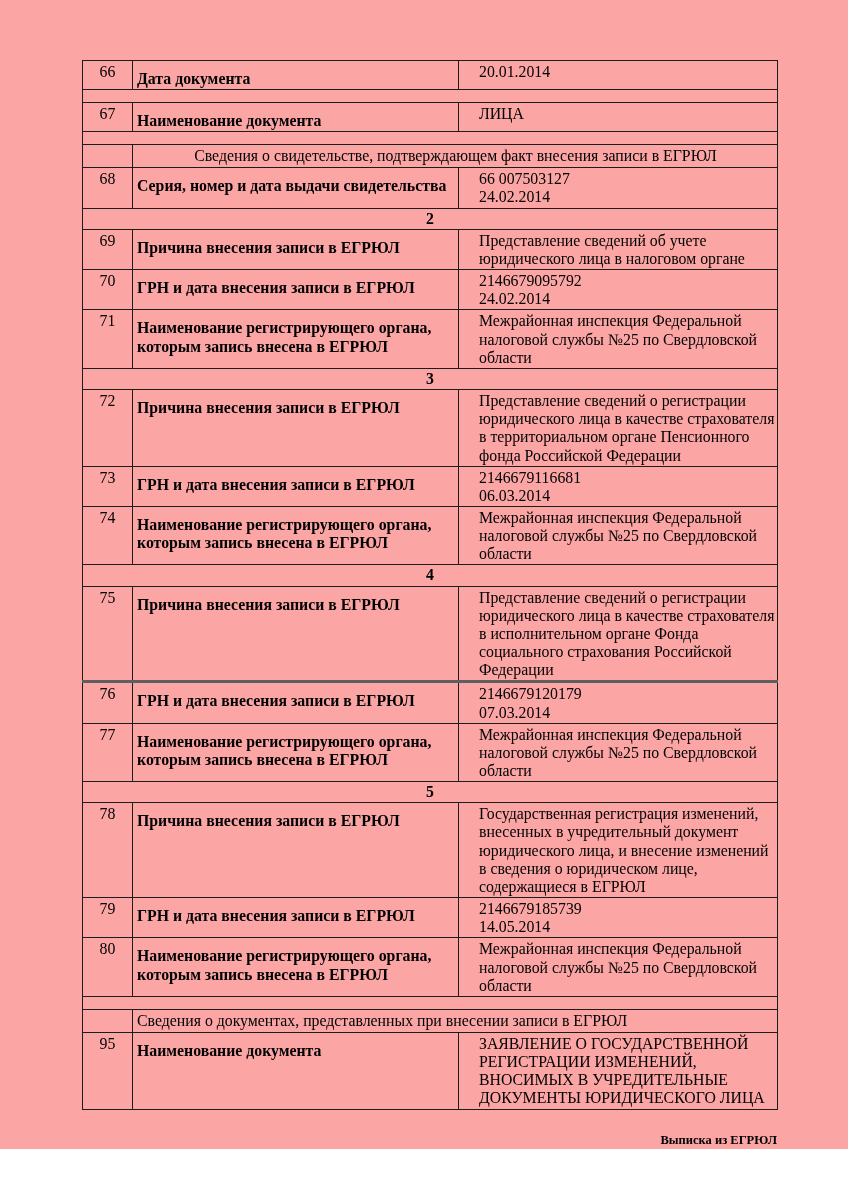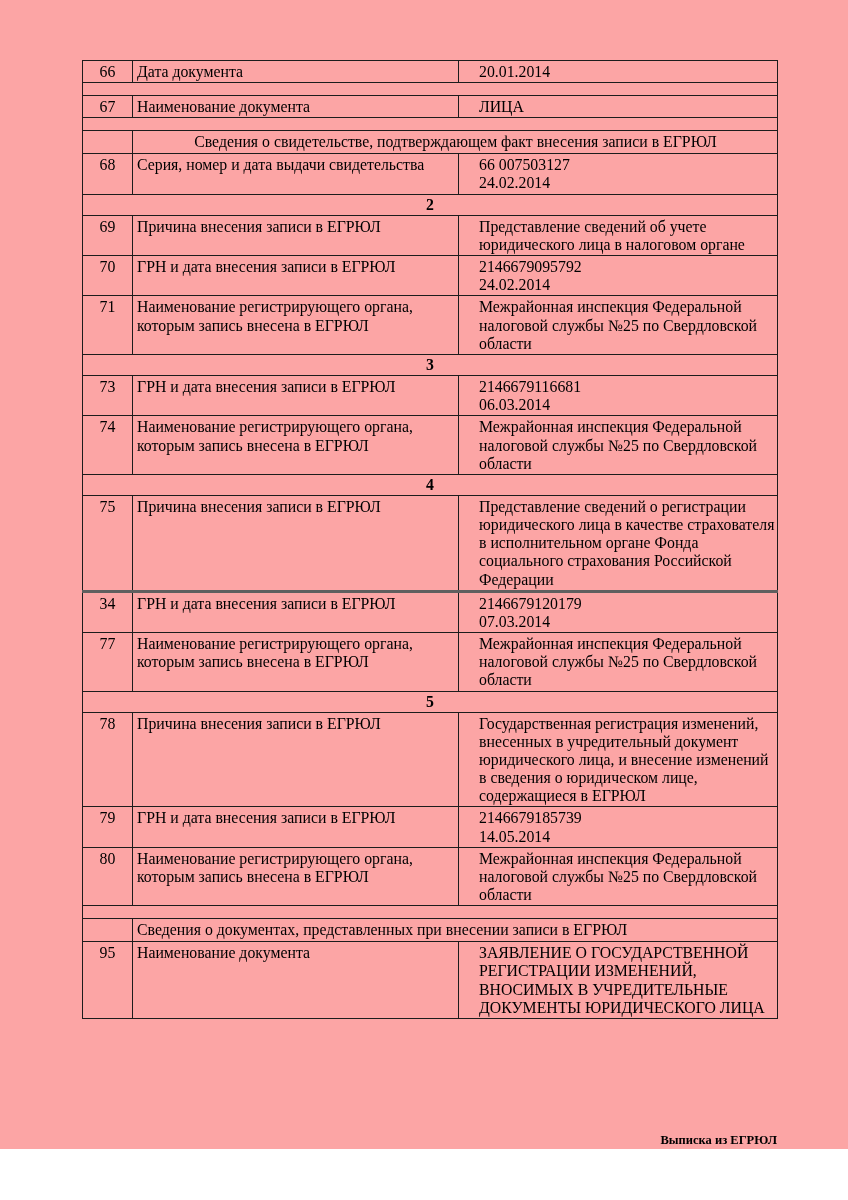--- a/index.html
+++ b/index.html
@@ -31,21 +31,22 @@
   table.egrul td {
     border: 1.5px solid #1c1c1c;
     vertical-align: top;
     overflow: hidden;
   }
   td.num {
     text-align: center;
     padding: 2px 2px 1px 2px;
   }
   td.label {
-    padding: 2px 3px 1px 4px;
+    padding: 9px 3px 1px 4px;
+    font-weight: bold;
   }
   td.value {
     padding: 2px 2px 1px 20px;
     white-space: pre-line;
   }
   td.section {
     text-align: center;
     font-weight: bold;
     padding: 1px 0 1px 0;
     height: 16px;
@@ -139,20 +140,28 @@
           <td class="num">71</td>
           <td class="label">Наименование регистрирующего органа, которым запись внесена в ЕГРЮЛ</td>
           <td class="value">Межрайонная инспекция Федеральной
 налоговой службы №25 по Свердловской
 области</td>
         </tr>
         <tr>
           <td colspan="3" class="section">3</td>
         </tr>
         <tr>
+          <td class="num">72</td>
+          <td class="label">Причина внесения записи в ЕГРЮЛ</td>
+          <td class="value">Представление сведений о регистрации
+юридического лица в качестве страхователя
+в территориальном органе Пенсионного
+фонда Российской Федерации</td>
+        </tr>
+        <tr>
           <td class="num">73</td>
           <td class="label">ГРН и дата внесения записи в ЕГРЮЛ</td>
           <td class="value">2146679116681
 06.03.2014</td>
         </tr>
         <tr>
           <td class="num">74</td>
           <td class="label">Наименование регистрирующего органа, которым запись внесена в ЕГРЮЛ</td>
           <td class="value">Межрайонная инспекция Федеральной
 налоговой службы №25 по Свердловской
@@ -164,21 +173,21 @@
         <tr>
           <td class="num">75</td>
           <td class="label">Причина внесения записи в ЕГРЮЛ</td>
           <td class="value">Представление сведений о регистрации
 юридического лица в качестве страхователя
 в исполнительном органе Фонда
 социального страхования Российской
 Федерации</td>
         </tr>
         <tr class="thick-top">
-          <td class="num">34</td>
+          <td class="num">76</td>
           <td class="label">ГРН и дата внесения записи в ЕГРЮЛ</td>
           <td class="value">2146679120179
 07.03.2014</td>
         </tr>
         <tr>
           <td class="num">77</td>
           <td class="label">Наименование регистрирующего органа, которым запись внесена в ЕГРЮЛ</td>
           <td class="value">Межрайонная инспекция Федеральной
 налоговой службы №25 по Свердловской
 области</td>

